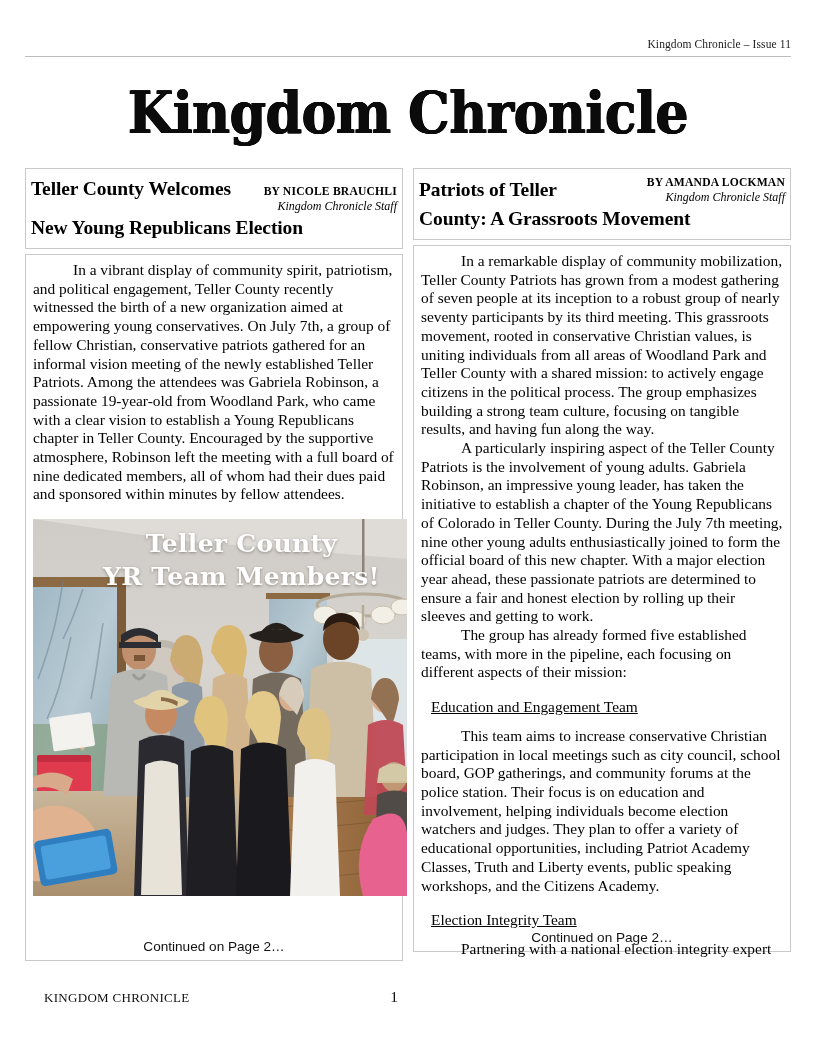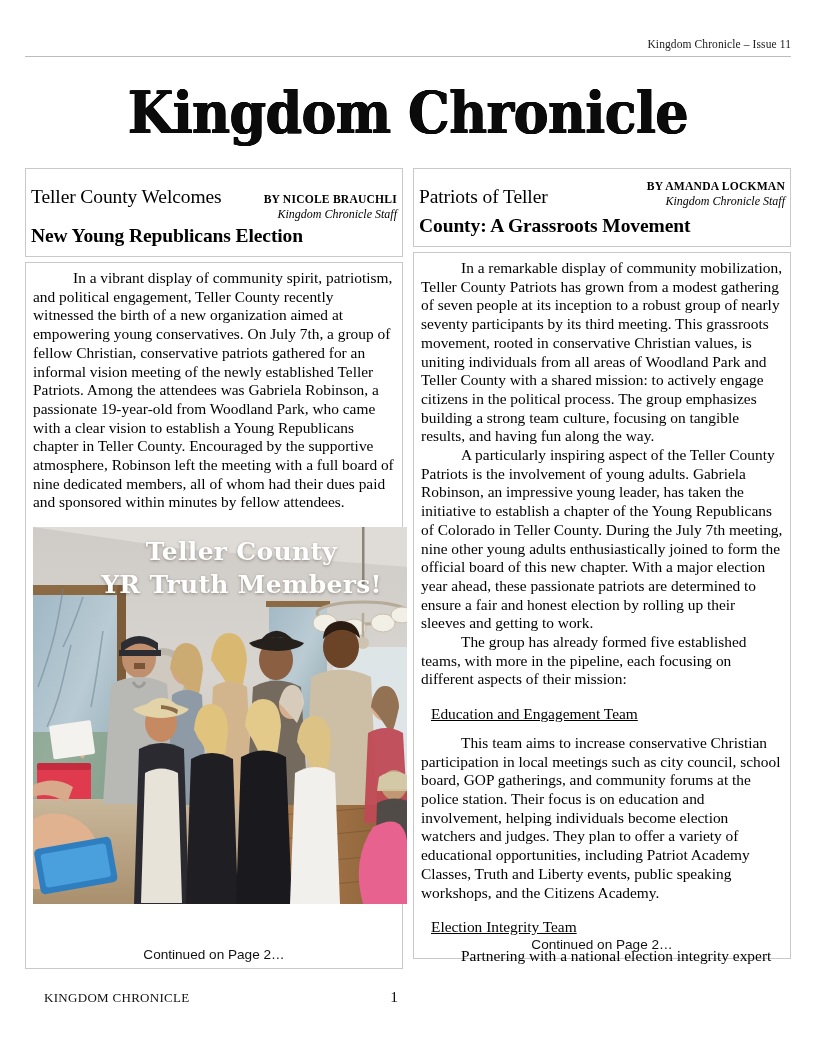--- a/index.html
+++ b/index.html
@@ -91,26 +91,25 @@
     position: relative;
     min-height: 62px;
   }
   .headline-row {
     display: flex;
     align-items: center;
     justify-content: space-between;
   }
   .headline-main {
     font-family: "Liberation Serif", serif;
-    font-weight: normal;
+    font-weight: bold;
     font-size: 19.5px;
     line-height: 31px;
     letter-spacing: -0.1px;
     white-space: nowrap;
-    margin-top: 8px;
   }
   .headline-second {
     font-family: "Liberation Serif", serif;
     font-weight: bold;
     font-size: 19.5px;
     line-height: 30px;
     letter-spacing: -0.1px;
     white-space: nowrap;
     margin-top: -1px;
   }
@@ -408,21 +407,21 @@
             <rect x="18" y="196" width="42" height="34" rx="2" fill="#f4f2ee" transform="rotate(-8 38 212)"></rect>
           </g>
 
           <path d="M340 300 q30 -16 34 14 l0 63 h-44 q-12 -44 10 -77z" fill="#e8628f"></path>
 
           <rect x="0" y="0" width="374" height="377" fill="none"></rect>
         </svg>
 
         <div class="photo-overlay">
           <div class="line">Teller County</div>
-          <div class="line">YR Truth Members!</div>
+          <div class="line">YR Team Members!</div>
         </div>
       </div>
 
 
       <div class="continued">Continued on Page 2…</div>
     </div>
   </div>
 
   <div class="col col-right">
 

